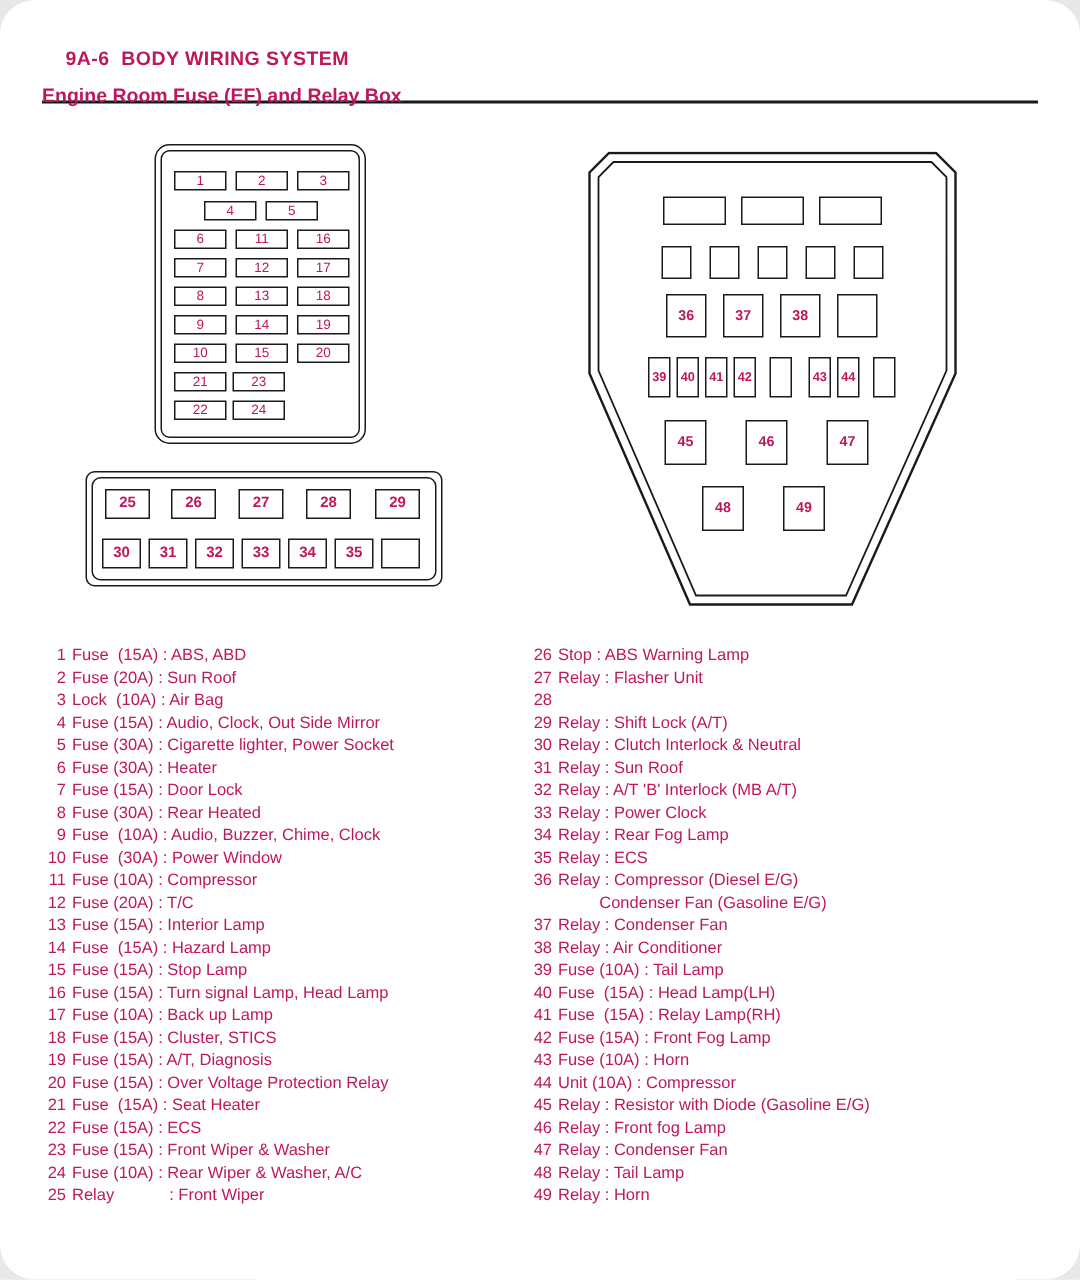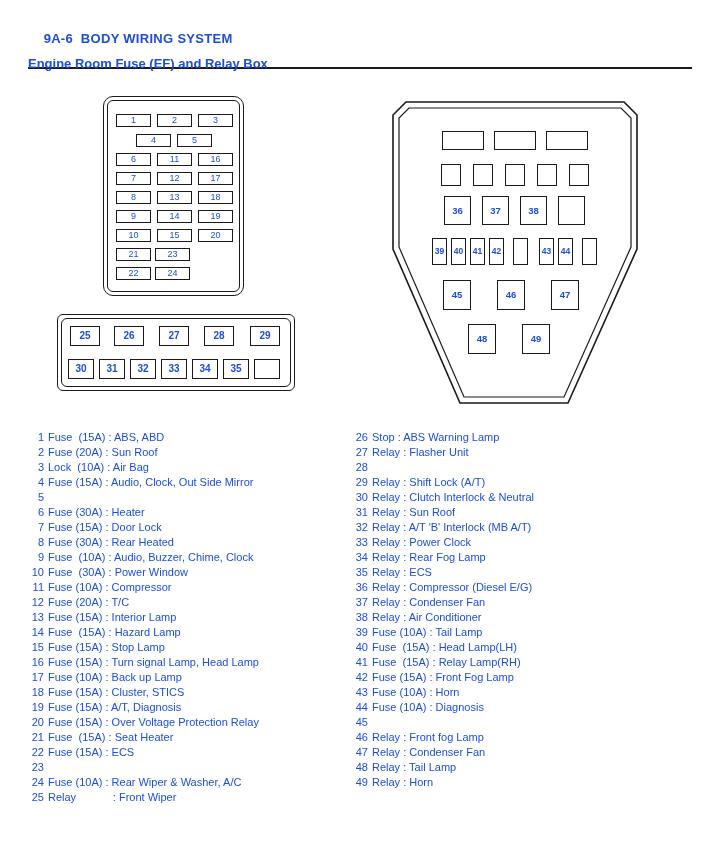--- a/index.html
+++ b/index.html
@@ -1,20 +1,21 @@
 <!DOCTYPE html>
 <html><head>
 <meta charset="utf-8">
 <style>
   * { margin:0; padding:0; box-sizing:border-box; }
   html,body { background:#e8e8e8; }
   .page {
     position:relative; width:720px; height:853px; background:#ffffff;
-    font-family:"Liberation Sans", sans-serif; color:#1d4ed8; overflow:hidden;
+    font-family:"Liberation Sans", sans-serif; color:#be185d; overflow:hidden;
     margin:0 auto;
+    border-radius:23px;
   }
   .header {
     position:absolute; left:28px; top:16px; width:664px;
     font-size:13px; font-weight:bold; letter-spacing:.3px;
     padding-bottom:6px; border-bottom:2px solid #1a1a1a; white-space:pre;
   }
   .doc-title {
     position:absolute; left:28px; top:56px;
     font-size:13px; font-weight:bold;
   }
@@ -145,20 +146,21 @@
       <div class="lline">
         <span class="num">3</span>
         <span class="txt">Lock  (10A) : Air Bag</span>
       </div>
       <div class="lline">
         <span class="num">4</span>
         <span class="txt">Fuse (15A) : Audio, Clock, Out Side Mirror</span>
       </div>
       <div class="lline">
         <span class="num">5</span>
+        <span class="txt">Fuse (30A) : Cigarette lighter, Power Socket</span>
       </div>
       <div class="lline">
         <span class="num">6</span>
         <span class="txt">Fuse (30A) : Heater</span>
       </div>
       <div class="lline">
         <span class="num">7</span>
         <span class="txt">Fuse (15A) : Door Lock</span>
       </div>
       <div class="lline">
@@ -216,20 +218,21 @@
       <div class="lline">
         <span class="num">21</span>
         <span class="txt">Fuse  (15A) : Seat Heater</span>
       </div>
       <div class="lline">
         <span class="num">22</span>
         <span class="txt">Fuse (15A) : ECS</span>
       </div>
       <div class="lline">
         <span class="num">23</span>
+        <span class="txt">Fuse (15A) : Front Wiper &amp; Washer</span>
       </div>
       <div class="lline">
         <span class="num">24</span>
         <span class="txt">Fuse (10A) : Rear Wiper &amp; Washer, A/C</span>
       </div>
       <div class="lline">
         <span class="num">25</span>
         <span class="txt">Relay            : Front Wiper</span>
       </div>
     </div>
@@ -272,20 +275,21 @@
       <div class="lline">
         <span class="num">35</span>
         <span class="txt">Relay : ECS</span>
       </div>
       <div class="lline">
         <span class="num">36</span>
         <span class="txt">Relay : Compressor (Diesel E/G)</span>
       </div>
       <div class="lline">
         <span class="num"></span>
+        <span class="txt">         Condenser Fan (Gasoline E/G)</span>
       </div>
       <div class="lline">
         <span class="num">37</span>
         <span class="txt">Relay : Condenser Fan</span>
       </div>
       <div class="lline">
         <span class="num">38</span>
         <span class="txt">Relay : Air Conditioner</span>
       </div>
       <div class="lline">
@@ -303,24 +307,25 @@
       <div class="lline">
         <span class="num">42</span>
         <span class="txt">Fuse (15A) : Front Fog Lamp</span>
       </div>
       <div class="lline">
         <span class="num">43</span>
         <span class="txt">Fuse (10A) : Horn</span>
       </div>
       <div class="lline">
         <span class="num">44</span>
-        <span class="txt">Fuse (10A) : Diagnosis</span>
+        <span class="txt">Unit (10A) : Compressor</span>
       </div>
       <div class="lline">
         <span class="num">45</span>
+        <span class="txt">Relay : Resistor with Diode (Gasoline E/G)</span>
       </div>
       <div class="lline">
         <span class="num">46</span>
         <span class="txt">Relay : Front fog Lamp</span>
       </div>
       <div class="lline">
         <span class="num">47</span>
         <span class="txt">Relay : Condenser Fan</span>
       </div>
       <div class="lline">

